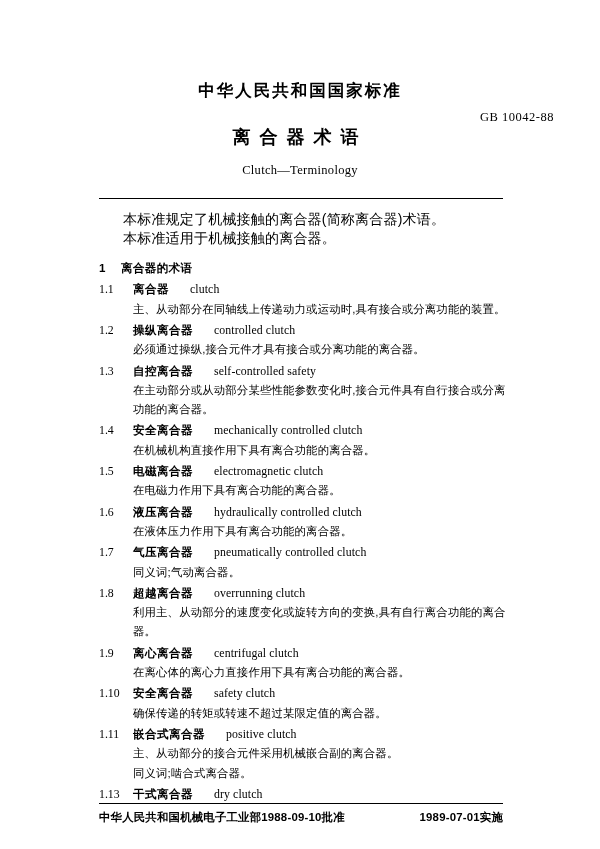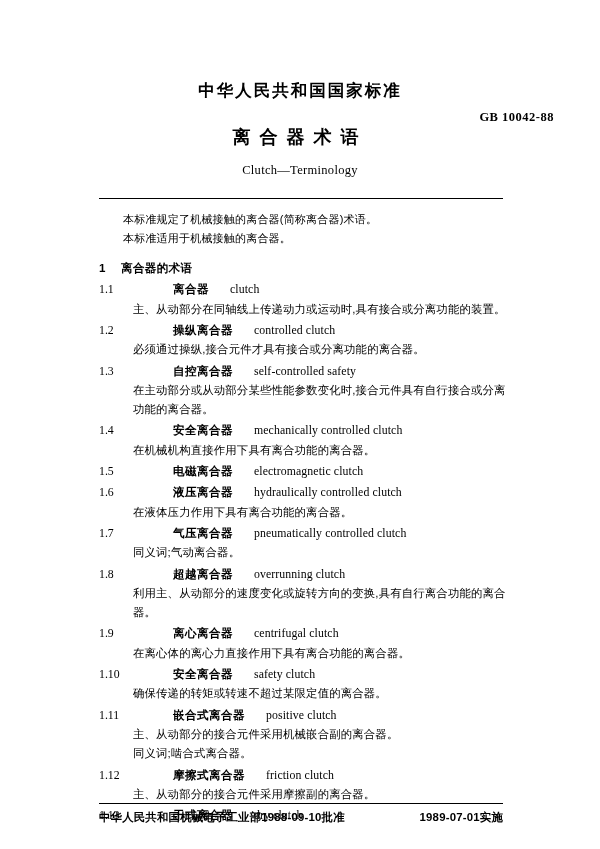--- a/index.html
+++ b/index.html
@@ -40,21 +40,20 @@
     color: #000;
   }
   .std-code {
     position: absolute;
     right: 46px;
     top: 30px;
     font-family: "Liberation Serif", serif;
     font-size: 12.5px;
     letter-spacing: 0.5px;
     white-space: nowrap;
-    font-weight: bold;
   }
   .doc-title {
     margin-top: 23px;
     font-family: "Liberation Sans", sans-serif;
     font-weight: bold;
     font-size: 18px;
     letter-spacing: 9px;
   }
   .doc-title-en {
     margin-top: 14px;
@@ -75,21 +74,21 @@
 
   
   .body-block {
     position: absolute;
     left: 99px;
     top: 202px;
     width: 418px;
   }
   .para {
     font-family: "Liberation Sans", sans-serif;
-    font-size: 11px;
+    font-size: 14px;
     line-height: 19.2px;
     text-indent: 24px;
     letter-spacing: 0.2px;
   }
   .section-head {
     margin-top: 13px;
     margin-bottom: 3px;
     font-family: "Liberation Sans", sans-serif;
     font-weight: bold;
     font-size: 11.6px;
@@ -112,21 +111,20 @@
     display: inline-block;
     width: 34px;
     font-family: "Liberation Serif", serif;
     font-size: 11.8px;
   }
   .entry-cn {
     font-family: "Liberation Sans", sans-serif;
     font-weight: bold;
     font-size: 11.6px;
     letter-spacing: 0.4px;
-    margin-left: 40px;
   }
   .entry-en {
     font-family: "Liberation Serif", serif;
     font-size: 11.8px;
     margin-left: 21px;
     letter-spacing: 0.1px;
   }
   .entry-def {
     font-family: "Liberation Sans", sans-serif;
     font-size: 11.4px;
@@ -198,20 +196,21 @@
       <div class="entry-head">
         <span class="entry-num">1.4</span><span class="entry-cn">安全离合器</span><span class="entry-en">mechanically controlled clutch</span>
       </div>
       <div class="entry-def">在机械机构直接作用下具有离合功能的离合器。</div>
     </div>
 
     <div class="entry">
       <div class="entry-head">
         <span class="entry-num">1.5</span><span class="entry-cn">电磁离合器</span><span class="entry-en">electromagnetic clutch</span>
       </div>
+      <div class="entry-def">在电磁力作用下具有离合功能的离合器。</div>
     </div>
 
     <div class="entry">
       <div class="entry-head">
         <span class="entry-num">1.6</span><span class="entry-cn">液压离合器</span><span class="entry-en">hydraulically controlled clutch</span>
       </div>
       <div class="entry-def">在液体压力作用下具有离合功能的离合器。</div>
     </div>
 
     <div class="entry">
@@ -243,26 +242,20 @@
     </div>
 
     <div class="entry">
       <div class="entry-head">
         <span class="entry-num">1.11</span><span class="entry-cn">嵌合式离合器</span><span class="entry-en">positive clutch</span>
       </div>
       <div class="entry-def">主、从动部分的接合元件采用机械嵌合副的离合器。</div>
       <div class="entry-def">同义词;啮合式离合器。</div>
     </div>
 
-    <div class="entry">
-      <div class="entry-head">
-        <span class="entry-num">1.12</span><span class="entry-cn">摩擦式离合器</span><span class="entry-en">friction clutch</span>
-      </div>
-      <div class="entry-def">主、从动部分的接合元件采用摩擦副的离合器。</div>
-    </div>
 
     <div class="entry">
       <div class="entry-head">
         <span class="entry-num">1.13</span><span class="entry-cn">干式离合器</span><span class="entry-en">dry clutch</span>
       </div>
 
     </div>
 
   </div>
 

